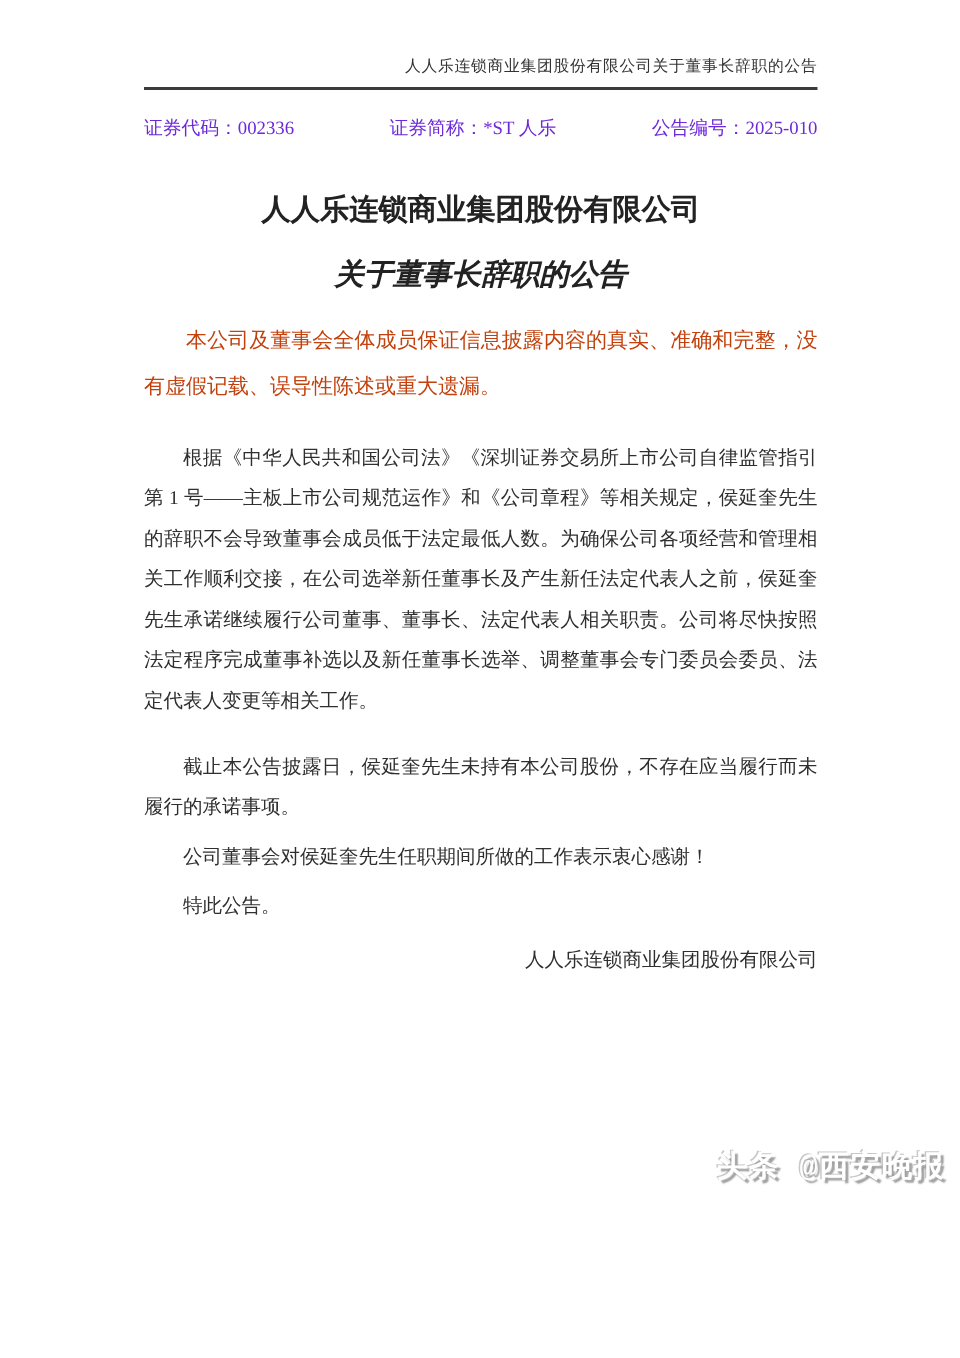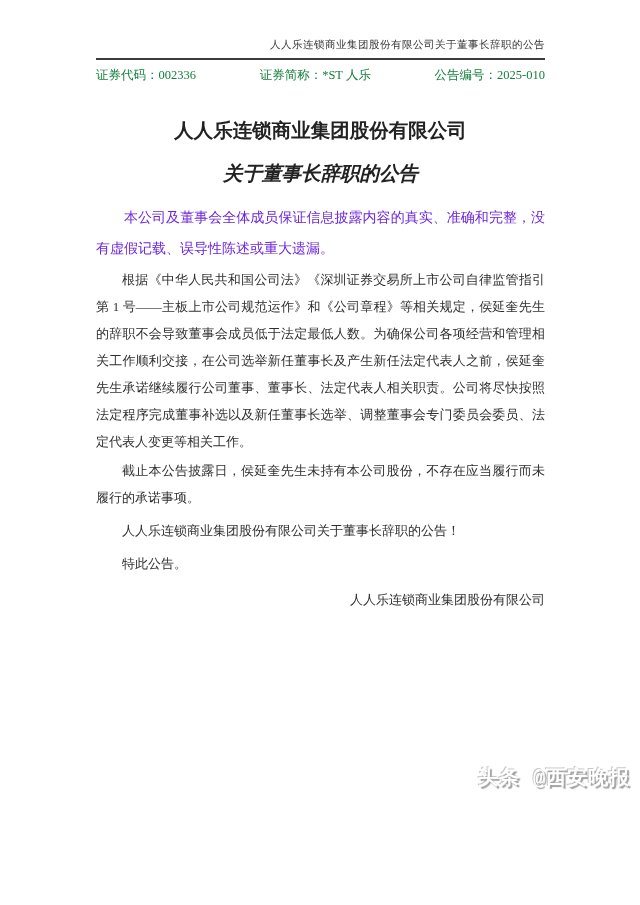--- a/index.html
+++ b/index.html
@@ -34,51 +34,51 @@
   }
   .header-rule {
     border: none;
     border-top: 2px solid #3c3c3c;
     margin: 0;
   }
   .info-bar {
     display: flex;
     justify-content: space-between;
     align-items: flex-end;
-    margin-top: 7px;
+    margin-top: 17px;
     font-size: 12.5px;
-    color: #15803d;
+    color: #6d28d9;
     white-space: nowrap;
   }
   .doc-title {
     text-align: center;
     font-weight: bold;
     color: #222222;
     font-size: 19.5px;
   }
   .doc-title .t1 { margin-top: 35px; line-height: 23px; }
   .doc-title .t2 { margin-top: 20px; line-height: 23px; font-style: italic; }
   .disclaimer {
     margin-top: 17px;
     font-size: 14px;
     line-height: 31px;
     text-indent: 2em;
     text-align: justify;
-    color: #6d28d9;
+    color: #c2410c;
   }
   .para {
     font-size: 13px;
     line-height: 27px;
     text-indent: 2em;
     text-align: justify;
     text-justify: inter-character;
     color: #2f2f2f;
   }
   .para-first { margin-top: 13px; }
-  .para-next  { margin-top: 2px; }
+  .para-next  { margin-top: 17px; }
   .para-gap   { margin-top: 6px; }
   .signature {
     margin-top: 9px;
     display: flex;
     flex-direction: column;
     align-items: flex-end;
   }
   .signature-inner {
     text-align: center;
     font-size: 13px;
@@ -117,21 +117,21 @@
       <div class="t2">关于董事长辞职的公告</div>
     </div>
 
     <div class="disclaimer">本公司及董事会全体成员保证信息披露内容的真实、准确和完整，没有虚假记载、误导性陈述或重大遗漏。</div>
 
 
     <div class="para para-next">根据《中华人民共和国公司法》《深圳证券交易所上市公司自律监管指引第 1 号——主板上市公司规范运作》和《公司章程》等相关规定，侯延奎先生的辞职不会导致董事会成员低于法定最低人数。为确保公司各项经营和管理相关工作顺利交接，在公司选举新任董事长及产生新任法定代表人之前，侯延奎先生承诺继续履行公司董事、董事长、法定代表人相关职责。公司将尽快按照法定程序完成董事补选以及新任董事长选举、调整董事会专门委员会委员、法定代表人变更等相关工作。</div>
 
     <div class="para para-next">截止本公告披露日，侯延奎先生未持有本公司股份，不存在应当履行而未履行的承诺事项。</div>
 
-    <div class="para para-gap">人人乐连锁商业集团股份有限公司关于董事长辞职的公告！</div>
+    <div class="para para-gap">公司董事会对侯延奎先生任职期间所做的工作表示衷心感谢！</div>
 
     <div class="para para-gap">特此公告。</div>
 
     <div class="signature">
       <div class="signature-inner">
         <div>人人乐连锁商业集团股份有限公司</div>
       </div>
     </div>
 
   </div>

